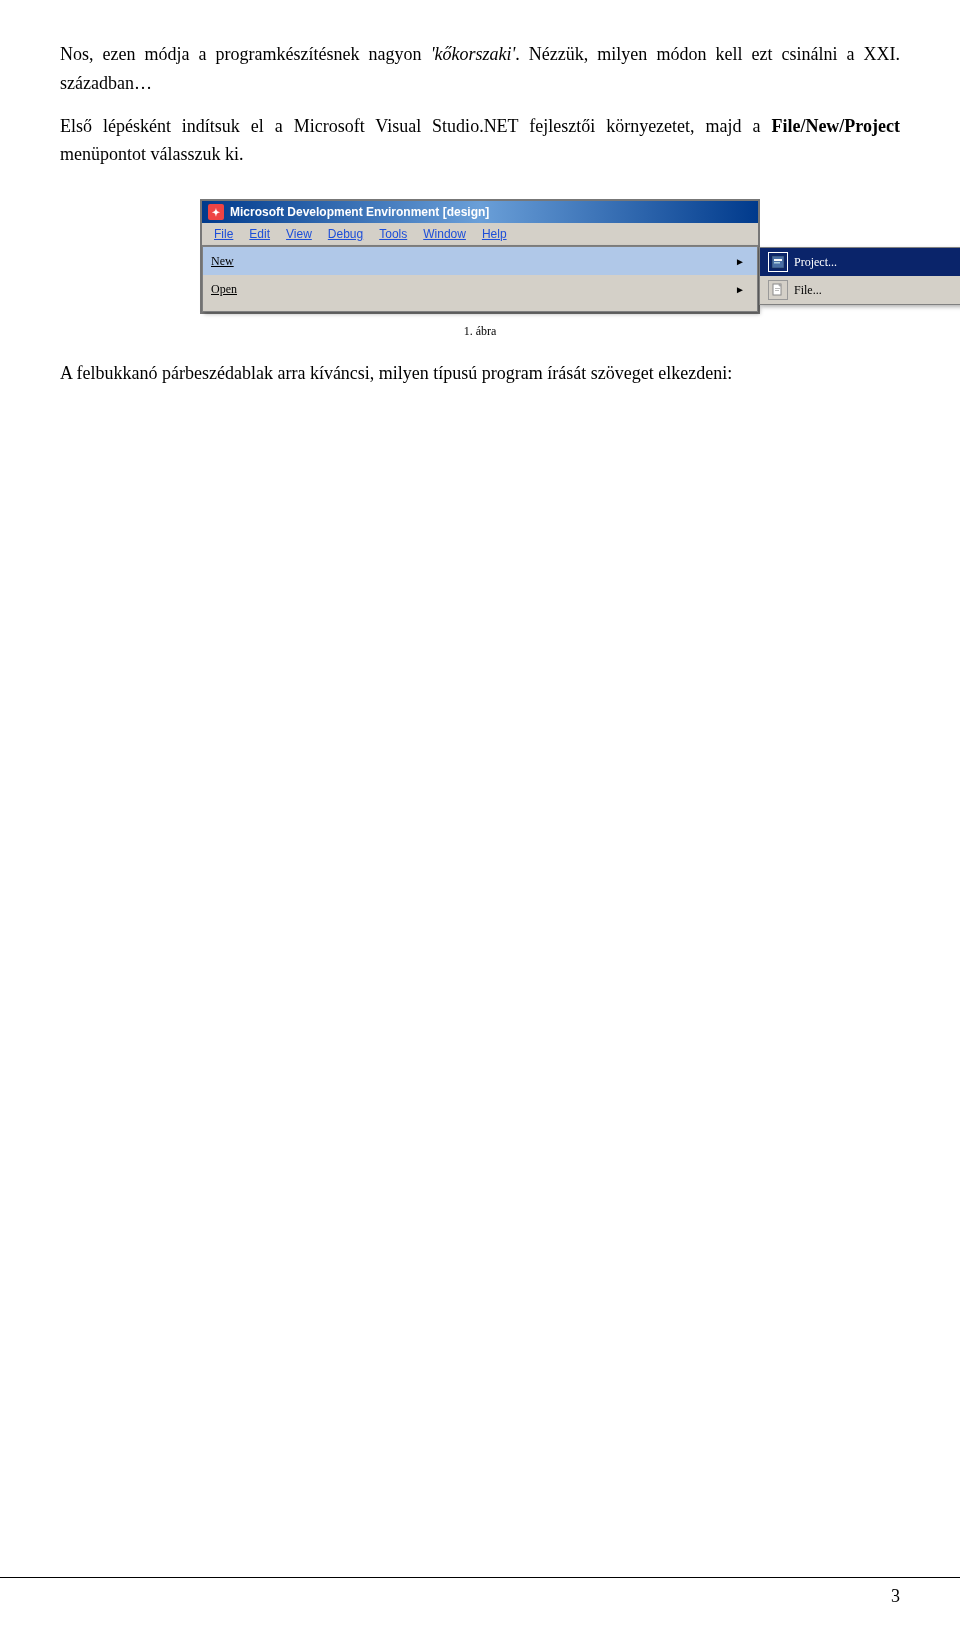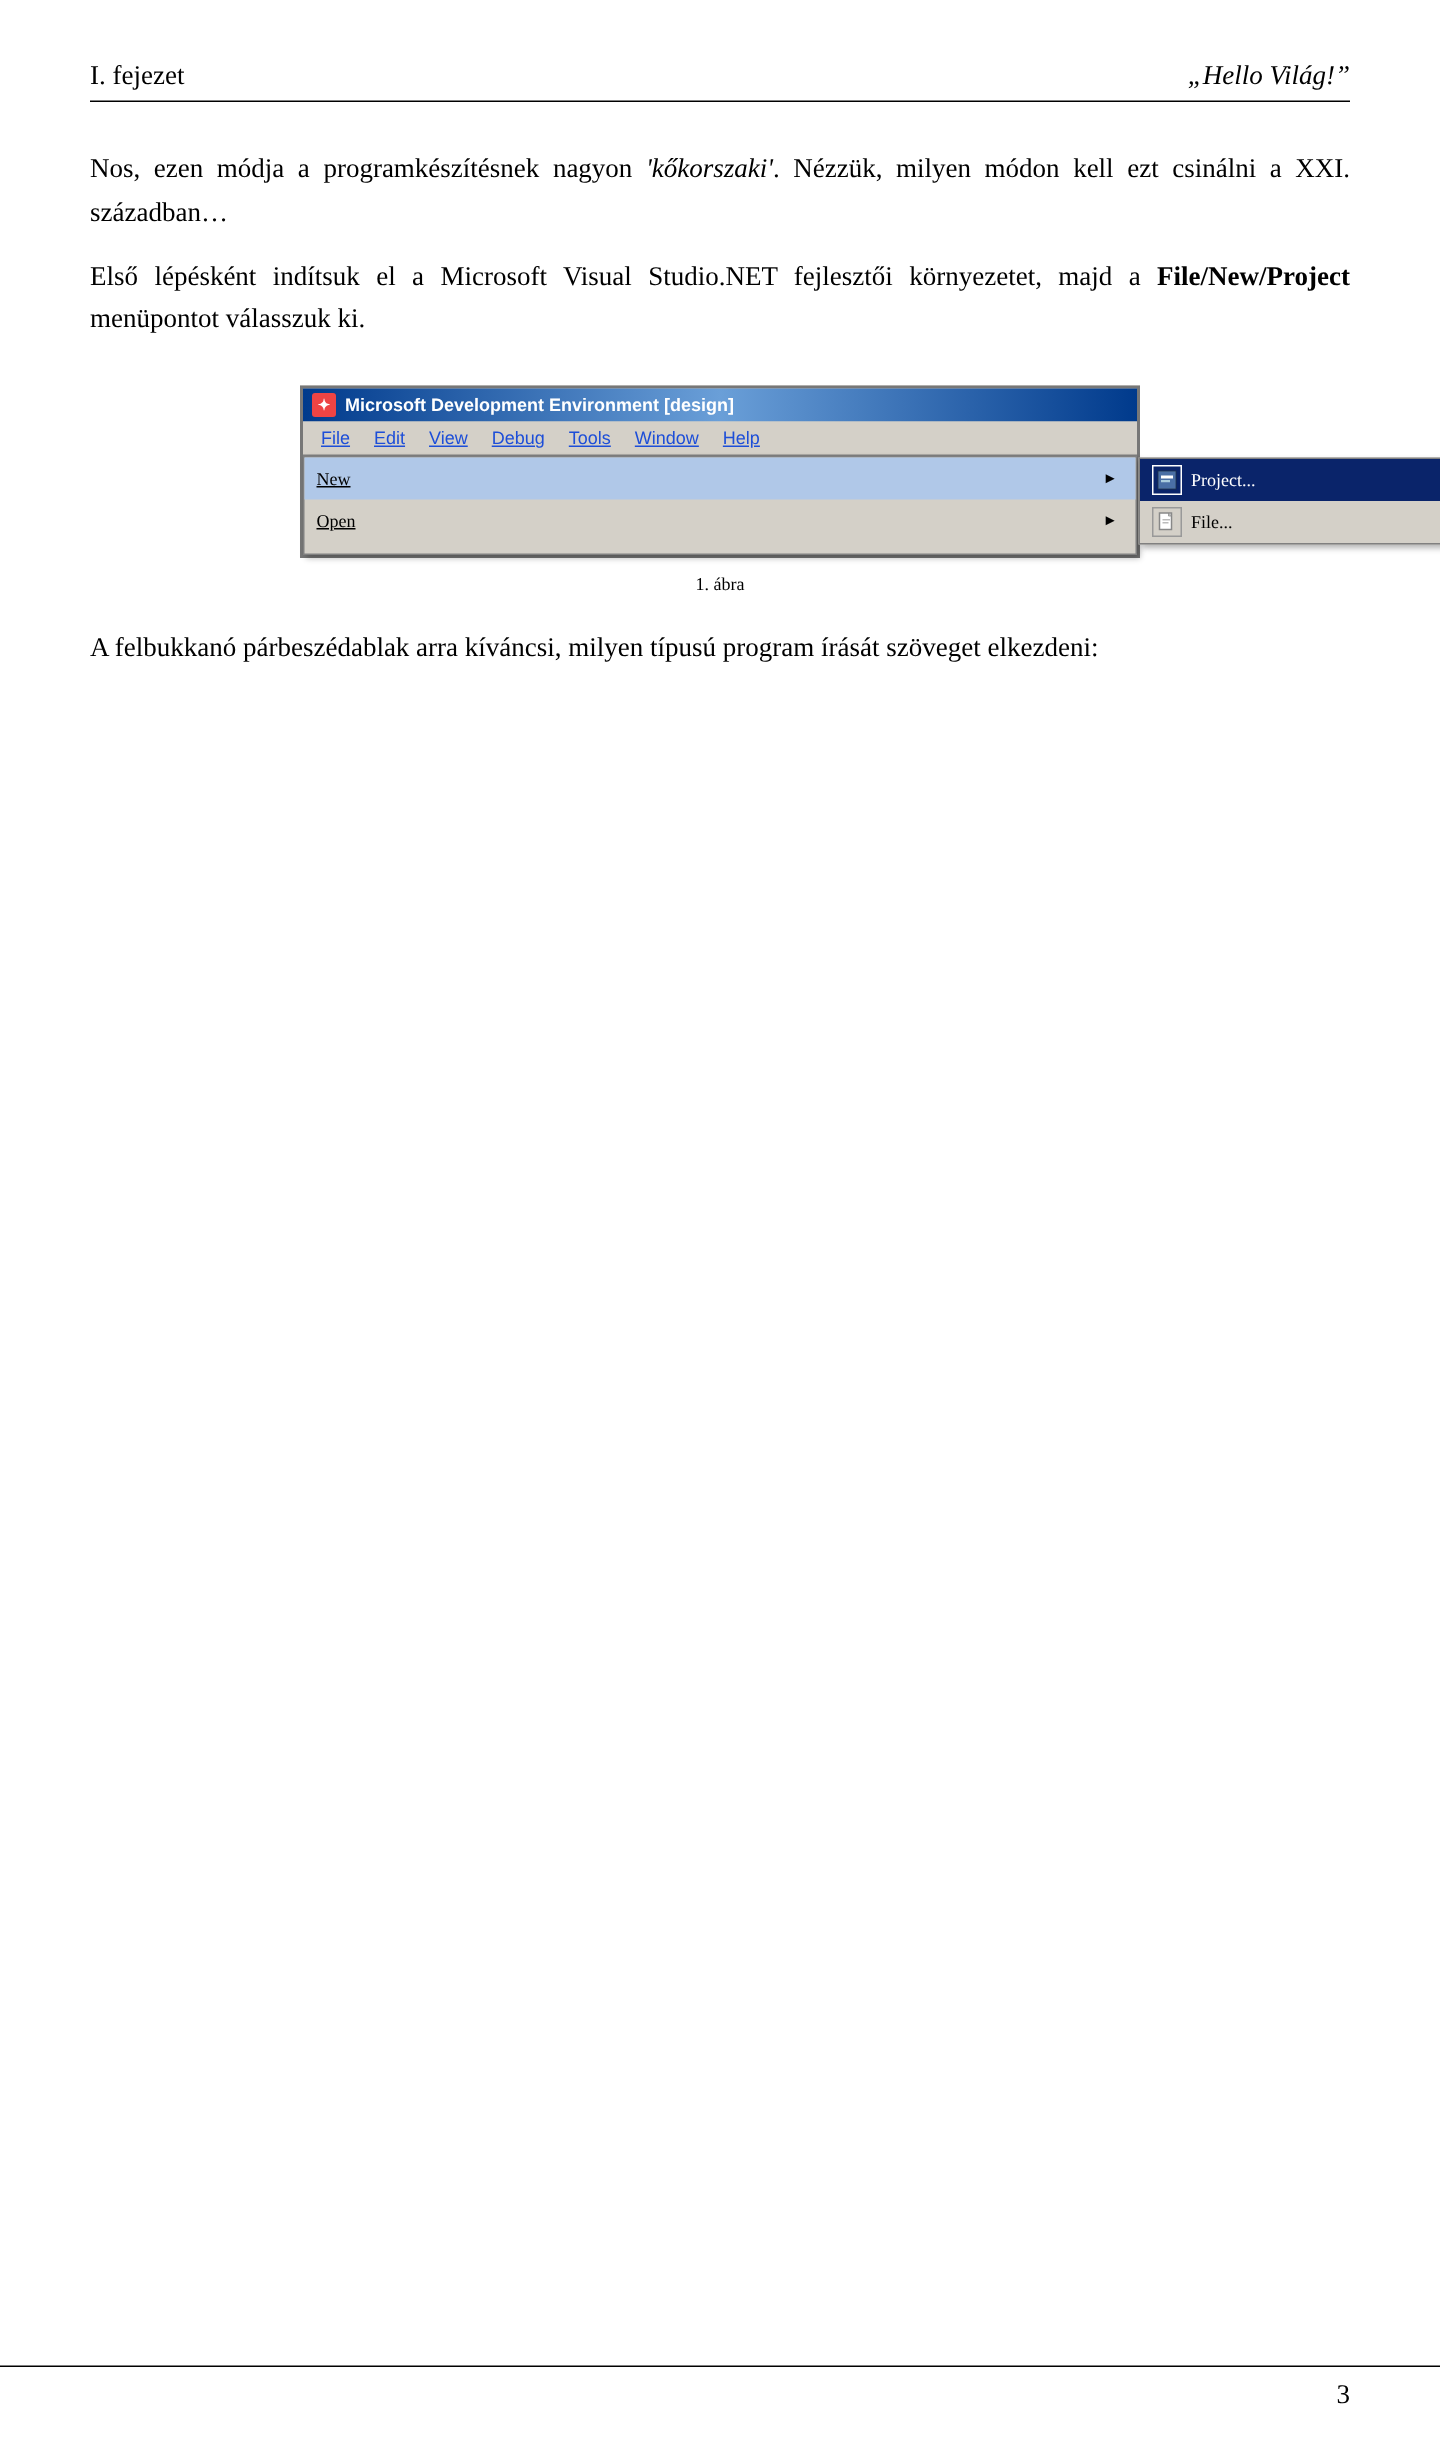--- a/index.html
+++ b/index.html
@@ -211,24 +211,20 @@
     }
     .page-number {
       font-size: 18px;
     }
   </style>
 </head>
 <body>
 
 <div class="page">
 
-  <div class="header">
-    <span class="header-left">I. fejezet</span>
-    <span class="header-right">Hello Világ!</span>
-  </div>
 
   <div class="body-text">
     <p class="indent">
       <span>Nos, ezen módja a programkészítésnek nagyon <span class="italic">'kőkorszaki'</span>. Nézzük, milyen módon kell ezt csinálni a XXI. században…</span>
     </p>
     <p class="indent">
       <span>Első lépésként indítsuk el a Microsoft Visual Studio.NET fejlesztői környezetet, majd a </span><span class="bold">File/New/Project</span><span> menüpontot válasszuk ki.</span>
     </p>
   </div>
 

